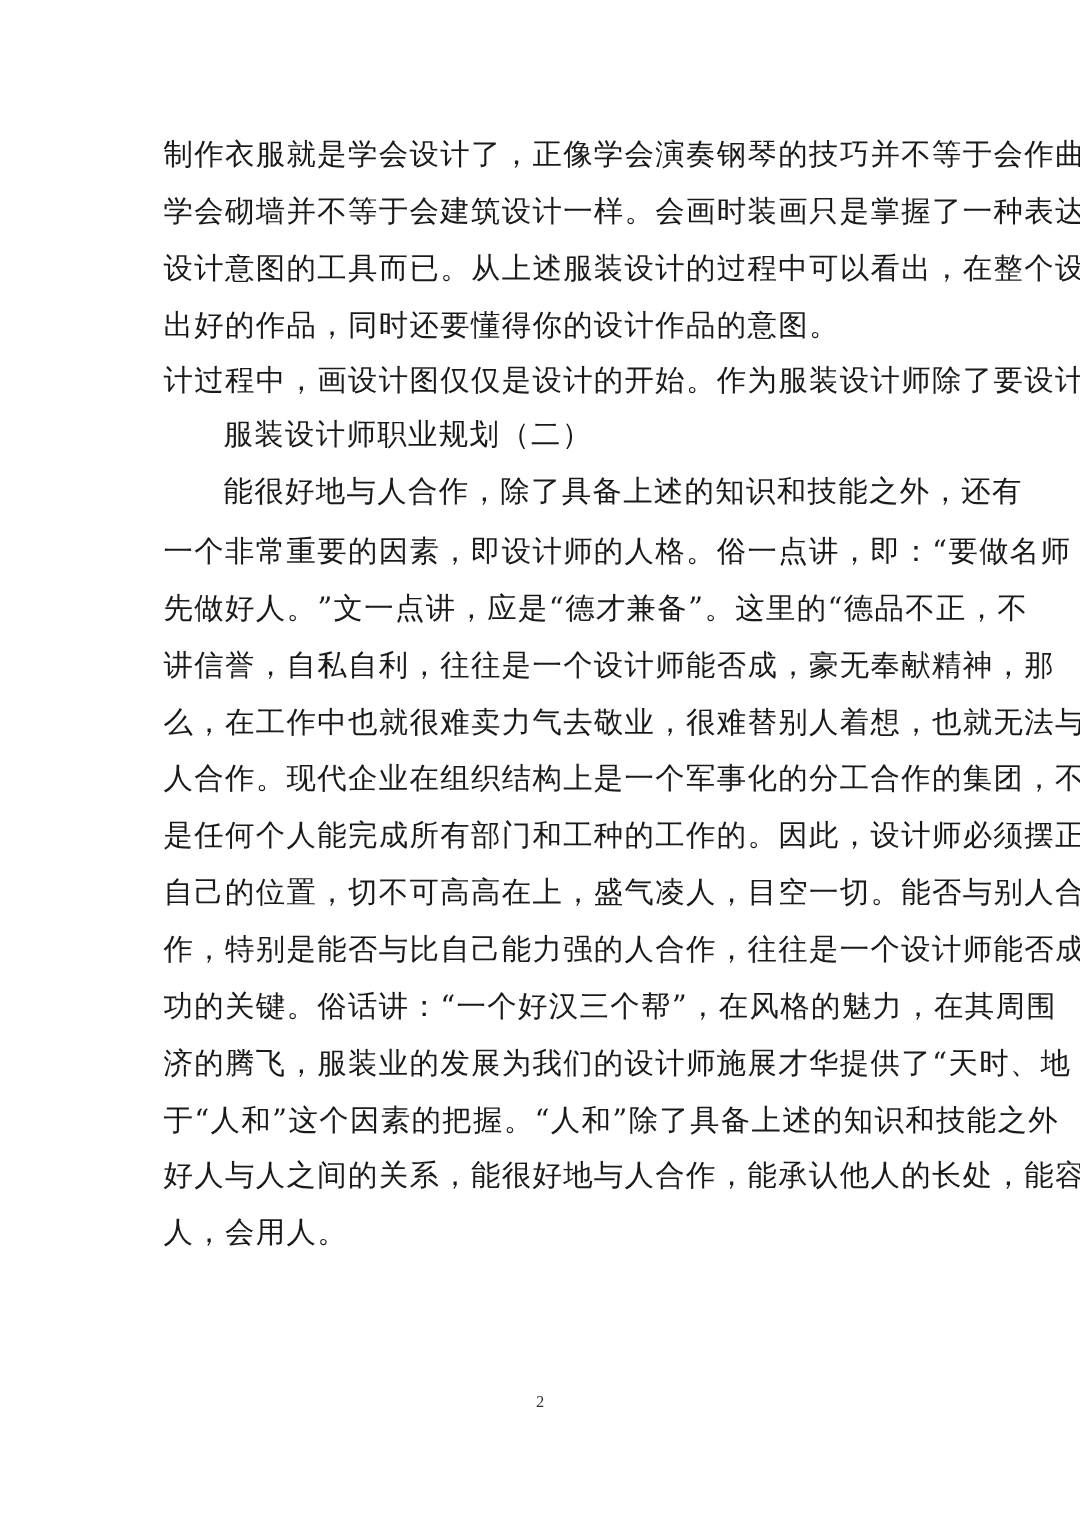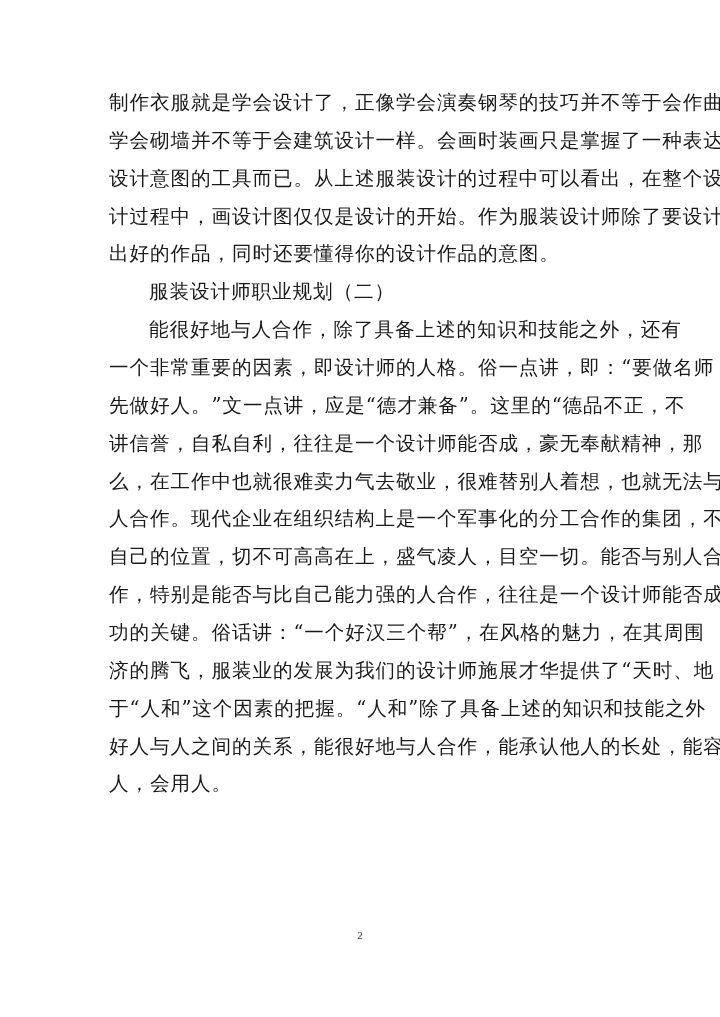--- a/index.html
+++ b/index.html
@@ -17,48 +17,49 @@
     font-size: 19.6px;
     line-height: 37.86px;
     color: #1a1a1a;
   }
   .line {
     display: block;
     white-space: nowrap;
     height: 37.86px;
     letter-spacing: 0.9px;
   }
-  .line.indent { padding-left: 40px; }
+  .line.indent { padding-left: 40px; font-family: Liberation Mono, monospace; }
   .page-number {
     position: absolute;
     left: 0; width: 720px;
     top: 929px;
     text-align: center;
     font-family: "Liberation Serif", serif;
     font-size: 11px;
     color: #333333;
   }
 </style>
 </head>
 <body>
 
 <div class="page">
   <div class="text-block">
     <span class="line">制作衣服就是学会设计了，正像学会演奏钢琴的技巧并不等于会作曲，</span>
     <span class="line">学会砌墙并不等于会建筑设计一样。会画时装画只是掌握了一种表达</span>
     <span class="line">设计意图的工具而已。从上述服装设计的过程中可以看出，在整个设</span>
+    <span class="line">出好的作品，同时还要懂得你的设计作品的意图。</span>
     <span class="line">计过程中，画设计图仅仅是设计的开始。作为服装设计师除了要设计</span>
-    <span class="line">出好的作品，同时还要懂得你的设计作品的意图。</span>
     <span class="line indent">服装设计师职业规划（二）</span>
     <span class="line indent">能很好地与人合作，除了具备上述的知识和技能之外，还有</span>
     <span class="line">一个非常重要的因素，即设计师的人格。俗一点讲，即：“要做名师，</span>
     <span class="line">先做好人。”文一点讲，应是“德才兼备”。这里的“德品不正，不</span>
     <span class="line">讲信誉，自私自利，往往是一个设计师能否成，豪无奉献精神，那</span>
     <span class="line">么，在工作中也就很难卖力气去敬业，很难替别人着想，也就无法与</span>
     <span class="line">人合作。现代企业在组织结构上是一个军事化的分工合作的集团，不</span>
+    <span class="line">是任何个人能完成所有部门和工种的工作的。因此，设计师必须摆正</span>
     <span class="line">自己的位置，切不可高高在上，盛气凌人，目空一切。能否与别人合</span>
     <span class="line">作，特别是能否与比自己能力强的人合作，往往是一个设计师能否成</span>
     <span class="line">功的关键。俗话讲：“一个好汉三个帮”，在风格的魅力，在其周围</span>
     <span class="line">济的腾飞，服装业的发展为我们的设计师施展才华提供了“天时、地</span>
     <span class="line">于“人和”这个因素的把握。“人和”除了具备上述的知识和技能之外</span>
     <span class="line">好人与人之间的关系，能很好地与人合作，能承认他人的长处，能容</span>
     <span class="line">人，会用人。</span>
   </div>
   <div class="page-number">2</div>
 </div>

